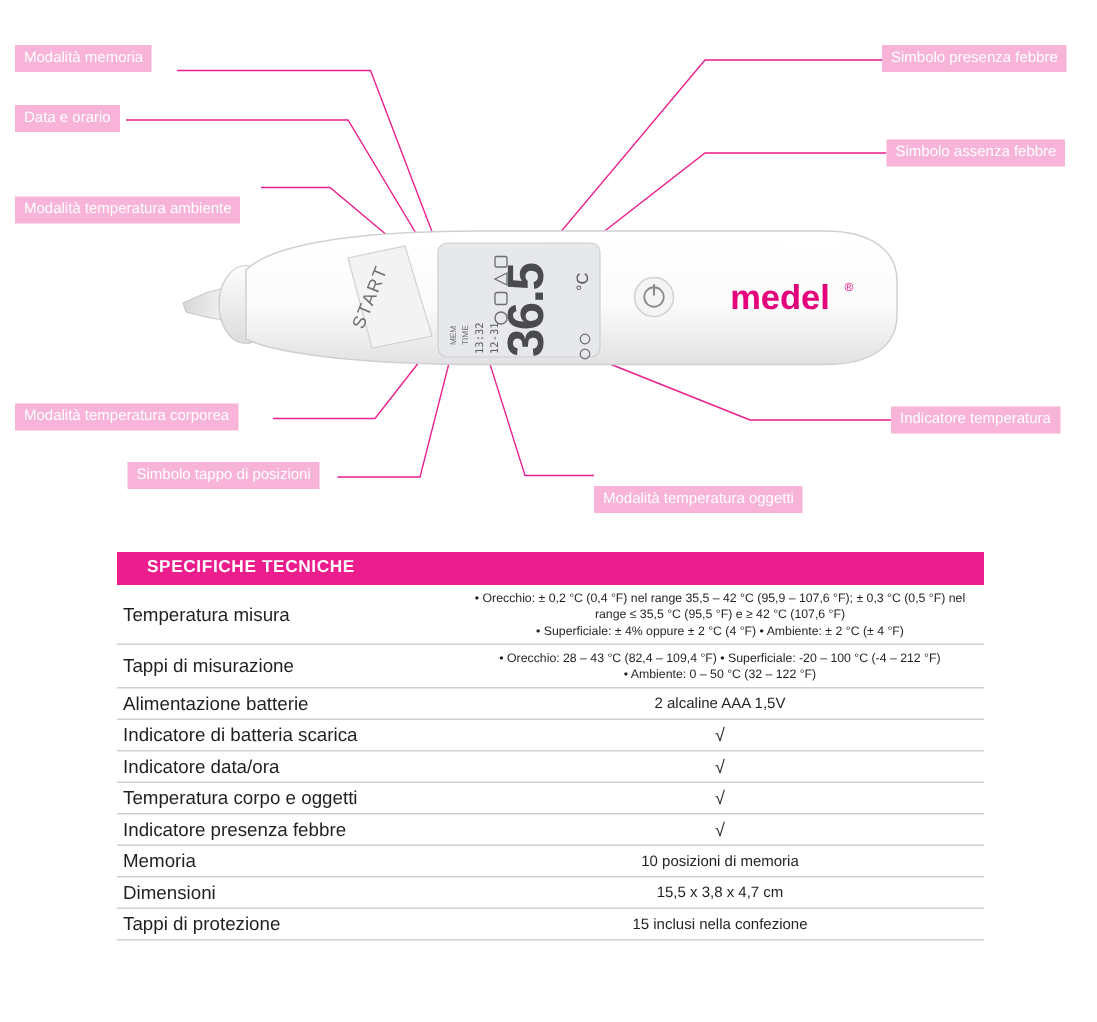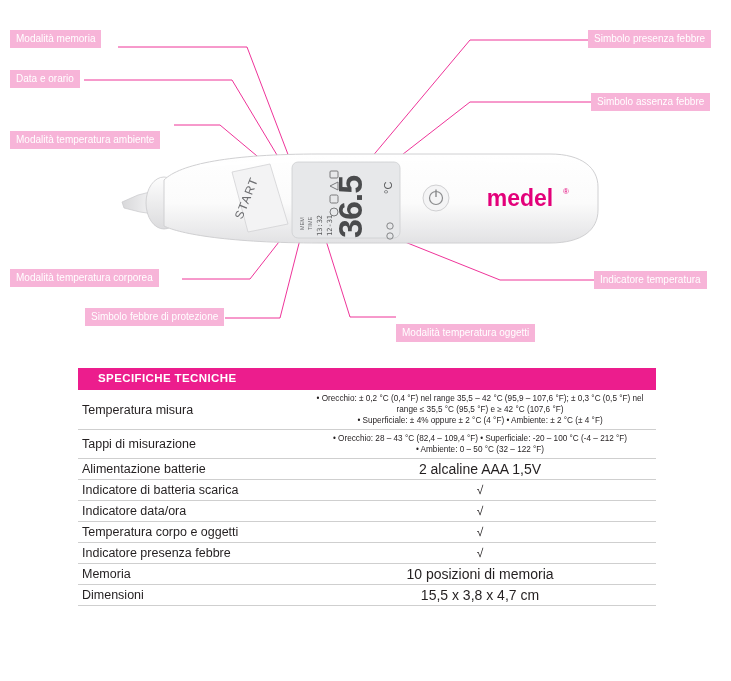--- a/index.html
+++ b/index.html
@@ -86,21 +86,21 @@
     padding-left: 16px;
     color: #231f20;
   }
   td.value {
     font-size: 8.2px;
     text-align: center;
     color: #231f20;
     line-height: 11px;
   }
   td.value.big {
-    font-size: 14px;
+    font-size: 10px;
   }
   td.value.check {
     font-size: 12px;
   }
   .bullets { display: block; }
 </style>
 </head>
 <body>
 
 <svg id="leader-lines" viewBox="0 0 731 350">
@@ -123,21 +123,21 @@
     <path d="M 591 102 L 470 102 L 353 193"></path>
 
     <path d="M 594 280 L 500 280 L 370 228"></path>
   </g>
 </svg>
 
 <div class="callout light" style="left:10px; top:30px;">Modalità memoria</div>
 <div class="callout light" style="left:10px; top:70px;">Data e orario</div>
 <div class="callout light" style="left:10px; top:115px;margin-top:16px;">Modalità temperatura ambiente</div>
 <div class="callout light" style="left:10px; top:269px;">Modalità temperatura corporea</div>
-<div class="callout light" style="left:85px; top:308px;">Simbolo febbre di protezione</div>
+<div class="callout light" style="left:85px; top:308px;">Simbolo tappo di posizioni</div>
 <div class="callout light" style="left:396px; top:324px;">Modalità temperatura oggetti</div>
 <div class="callout light" style="left:588px; top:30px;">Simbolo presenza febbre</div>
 <div class="callout light" style="left:591px; top:93px;">Simbolo assenza febbre</div>
 <div class="callout light" style="left:594px; top:271px;">Indicatore temperatura</div>
 
 <svg id="device" viewBox="0 0 480 115">
   <defs>
     <linearGradient id="bodyGrad" x1="0" y1="0" x2="0" y2="1">
       <stop offset="0%" stop-color="#ffffff"></stop>
       <stop offset="55%" stop-color="#fbfbfb"></stop>
@@ -270,15 +270,21 @@
           <td class="value big">
             <span class="bullets">10 posizioni di memoria</span>
           </td>
         </tr>
         <tr>
           <td class="label">Dimensioni</td>
           <td class="value big">
             <span class="bullets">15,5 x 3,8 x 4,7 cm</span>
           </td>
         </tr>
+        <tr>
+          <td class="label">Tappi di protezione</td>
+          <td class="value big">
+            <span class="bullets">15 inclusi nella confezione</span>
+          </td>
+        </tr>
       </tbody>
   </table>
 </div>
 
 </body></html>

